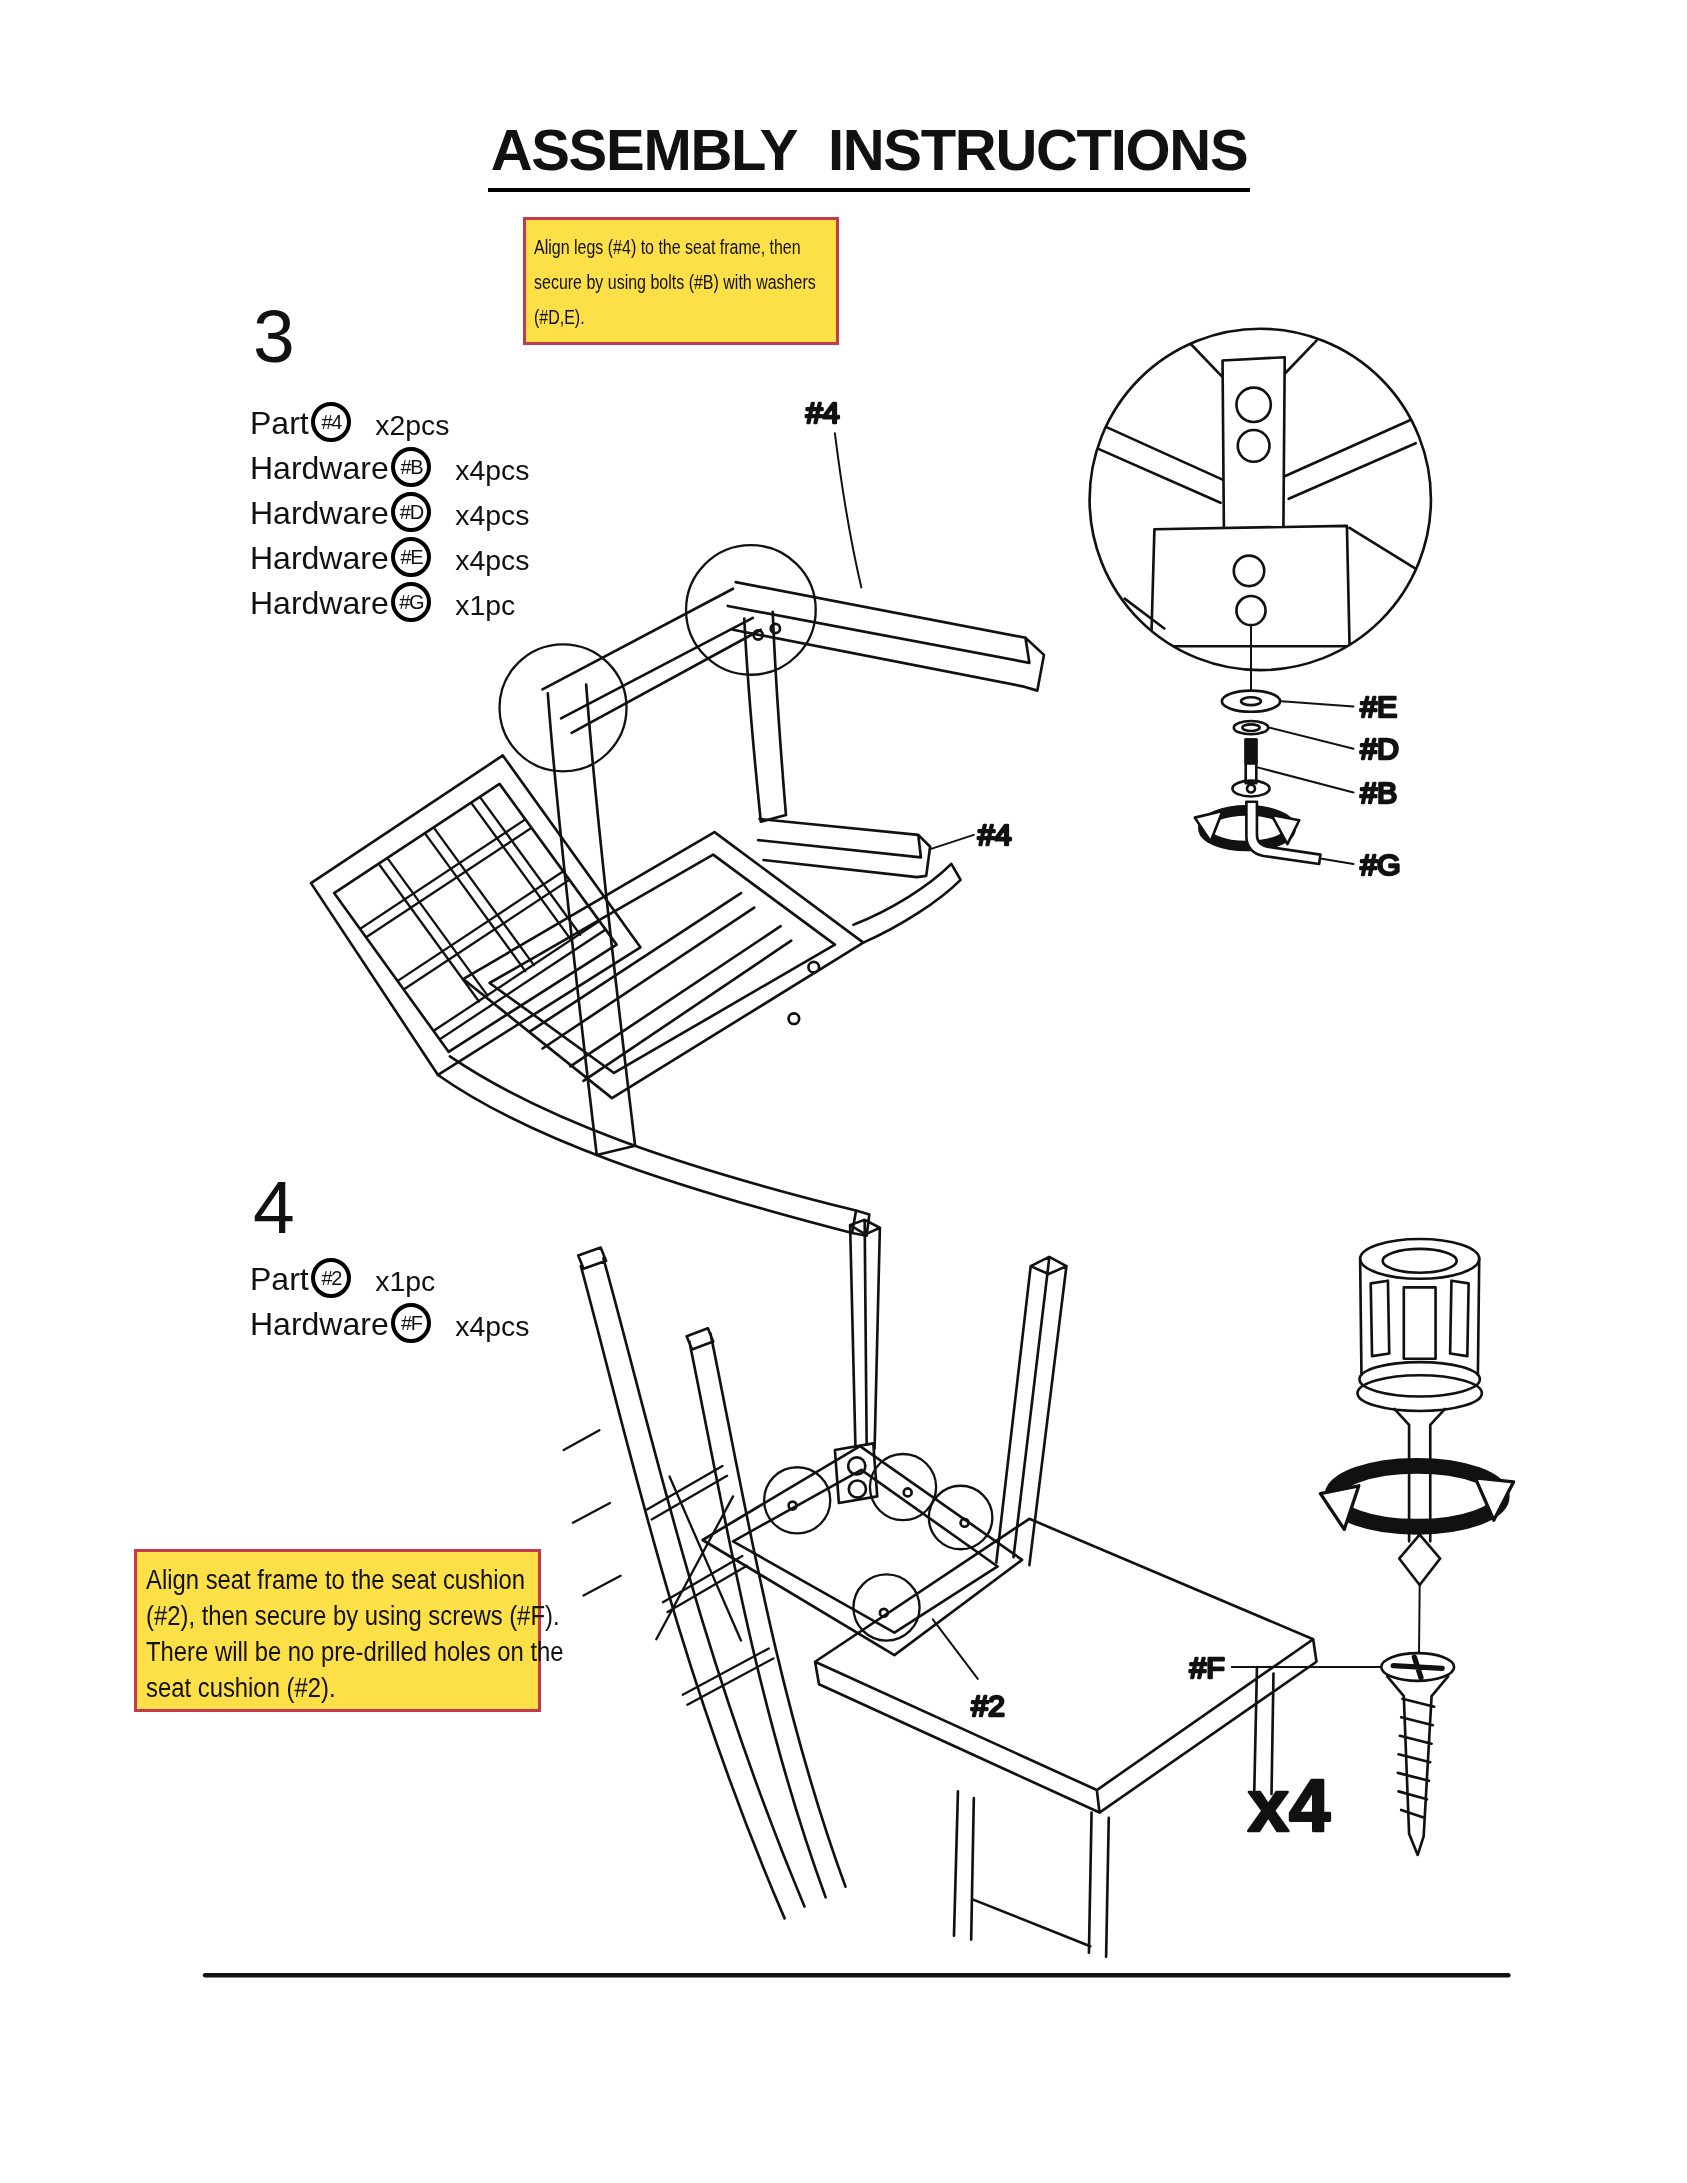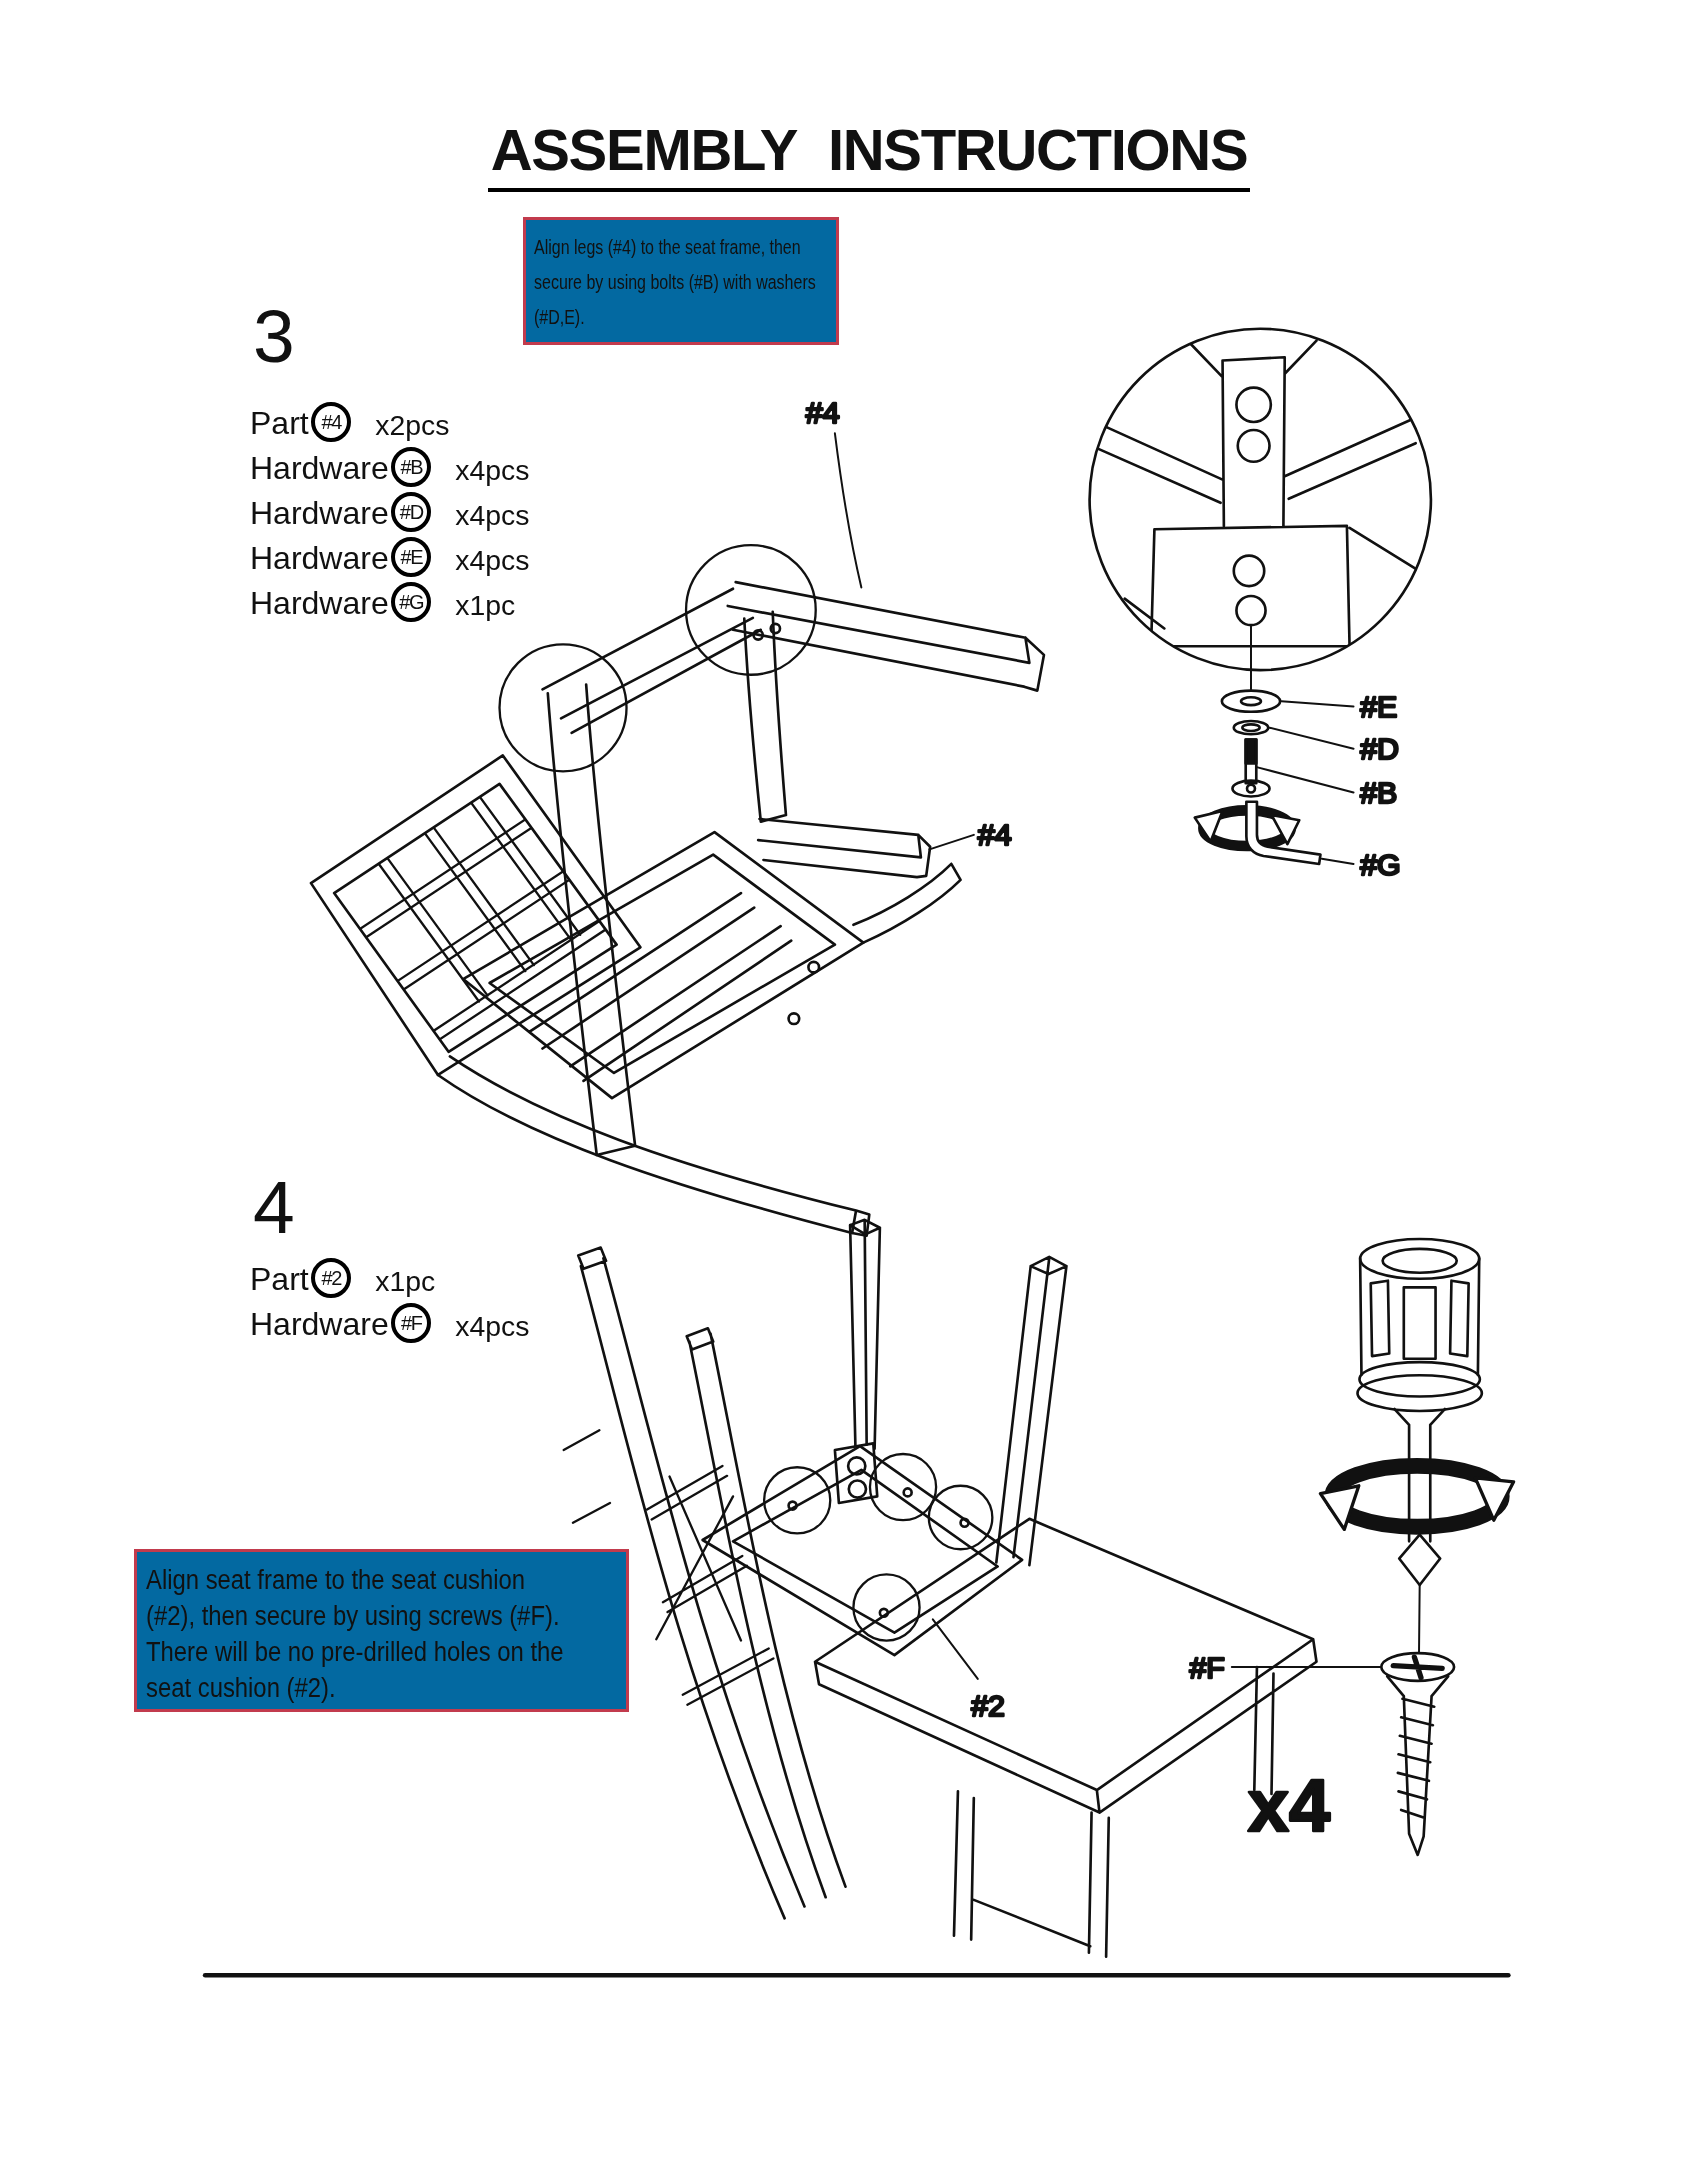--- a/index.html
+++ b/index.html
@@ -4,24 +4,24 @@
 <style>
   html,body{margin:0;padding:0;background:#ffffff;}
   body{width:1687px;height:2183px;position:relative;font-family:"Liberation Sans",sans-serif;color:#111;overflow:hidden;}
   .abs{position:absolute;}
   .page-title{
     left:488px;top:116px;width:762px;text-align:center;
     font-size:58px;font-weight:bold;letter-spacing:-1.3px;word-spacing:17px;
     border-bottom:4.6px solid #000;padding-bottom:5.3px;white-space:nowrap;
   }
   .note-box{
-    box-sizing:border-box;border:3.3px solid #c23b4d;background:#0369a1;
+    box-sizing:border-box;border:3.3px solid #c23b4d;background:#fde047;
   }
   .note1{left:523px;top:217px;width:316px;height:128px;padding:9.3px 8px;}
-  .note2{left:134px;top:1549px;width:495px;height:163px;padding:9.3px 9.3px;}
+  .note2{left:134px;top:1549px;width:407px;height:163px;padding:9.3px 9.3px;}
   .note-line{white-space:nowrap;transform:scaleX(0.78);transform-origin:0 50%;width:128%;}
   .note1 .note-line{font-size:20.5px;line-height:35px;}
   .note2 .note-line{font-size:28.4px;line-height:36px;transform:scaleX(0.84);}
   .step-num{font-size:75px;font-weight:400;line-height:1;}
   .sn3{left:253px;top:299px;}
   .sn4{left:253px;top:1170px;}
   .parts{display:flex;flex-direction:column;}
   .p3{left:250px;top:397px;}
   .p4{left:250px;top:1253px;}
   .part-row{display:flex;align-items:flex-end;height:45px;font-size:32px;}

